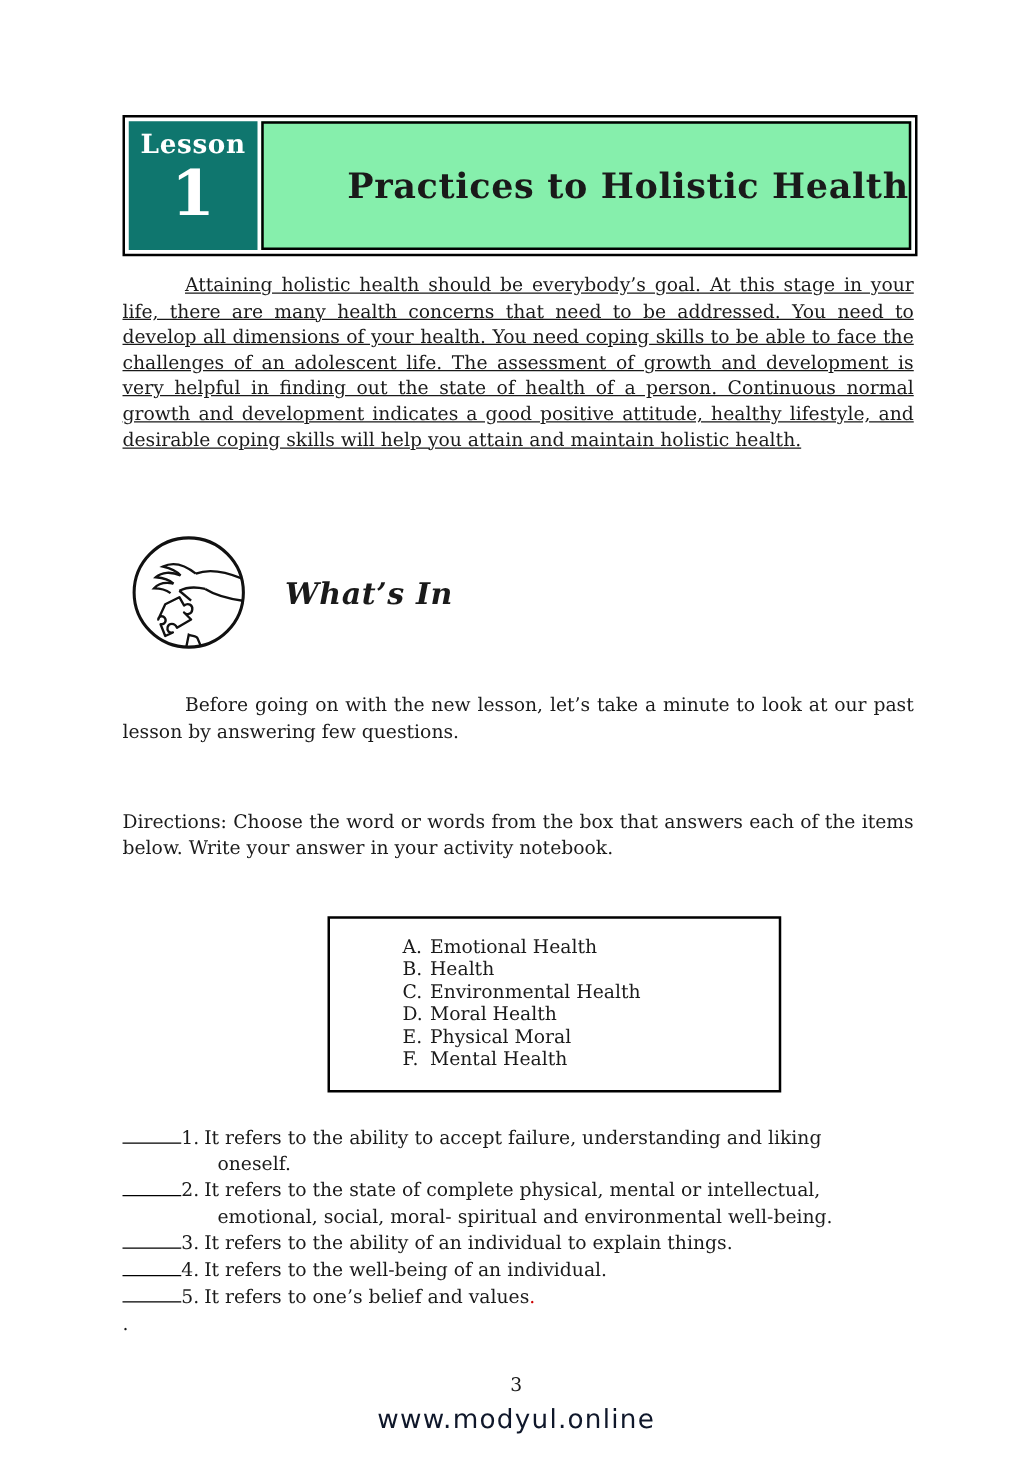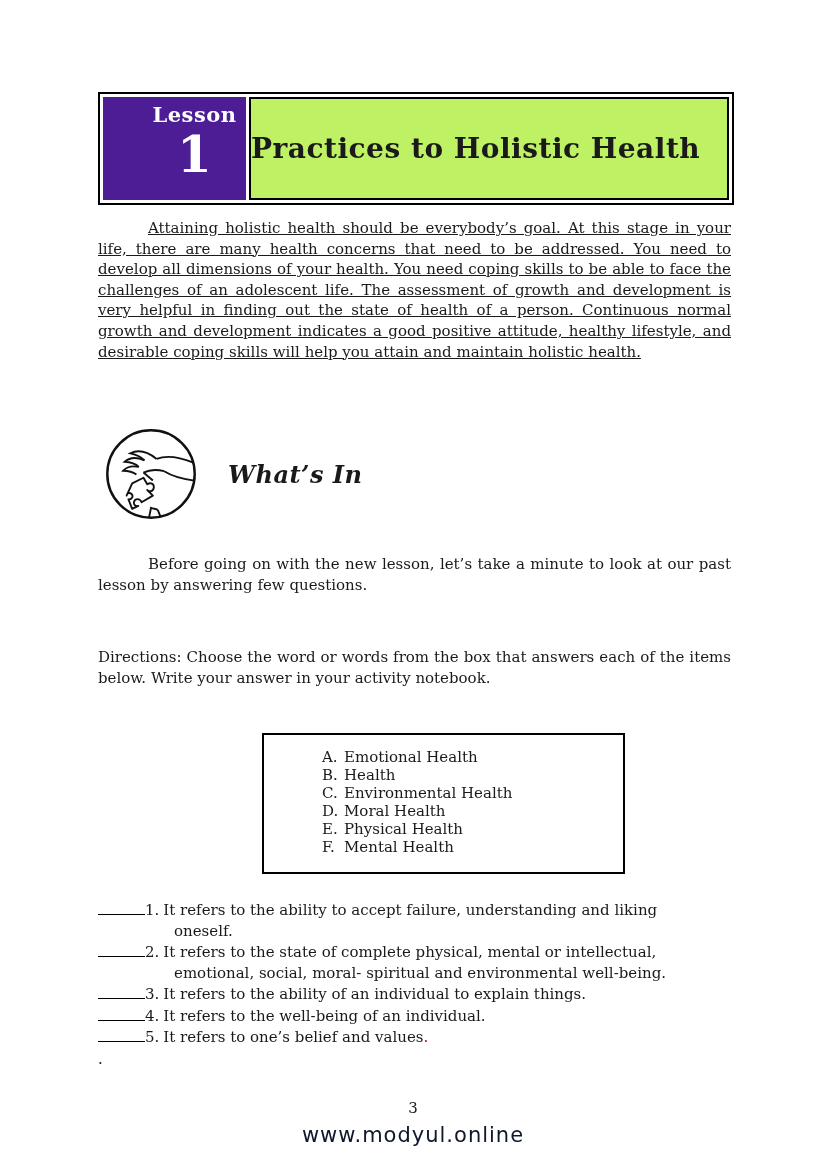--- a/index.html
+++ b/index.html
@@ -26,48 +26,47 @@
     box-sizing: border-box;
     width: 636px;
     height: 113px;
     border: 2px solid #000;
     padding: 3px;
     display: flex;
     gap: 3px;
     background: #fff;
   }
   .lesson-badge {
-    background: #4c1d95;
+    background: #0f766e;
     color: #fff;
     width: 103px;
     flex: 0 0 103px;
     display: flex;
     flex-direction: column;
     align-items: center;
     justify-content: flex-start;
-    padding-left: 40px;
   }
   .lesson-badge .lesson-word {
     font-weight: bold;
     font-size: 21px;
     margin-top: 5px;
     letter-spacing: 0.5px;
   }
   .lesson-badge .lesson-num {
     font-weight: bold;
     font-size: 50px;
     line-height: 1.1;
   }
   .lesson-title-box {
     flex: 1;
     border: 2px solid #000;
     display: flex;
     align-items: center;
-    justify-content: flex-start;
-    background: #bef264;
+    justify-content: flex-end;
+    background: #86efac;
   }
   .lesson-title-box h1 {
     margin: 0;
     font-size: 28px;
     font-weight: bold;
     letter-spacing: 0.5px;
   }
 
   
   .para {
@@ -210,21 +209,21 @@
 
           <div class="choice-row">
             <span class="choice-letter">C.</span><span class="choice-label">Environmental Health</span>
           </div>
 
           <div class="choice-row">
             <span class="choice-letter">D.</span><span class="choice-label">Moral Health</span>
           </div>
 
           <div class="choice-row">
-            <span class="choice-letter">E.</span><span class="choice-label">Physical Health</span>
+            <span class="choice-letter">E.</span><span class="choice-label">Physical Moral</span>
           </div>
 
           <div class="choice-row">
             <span class="choice-letter">F.</span><span class="choice-label">Mental Health</span>
           </div>
         </div>
     </div>
 
     <div class="questions">
 

